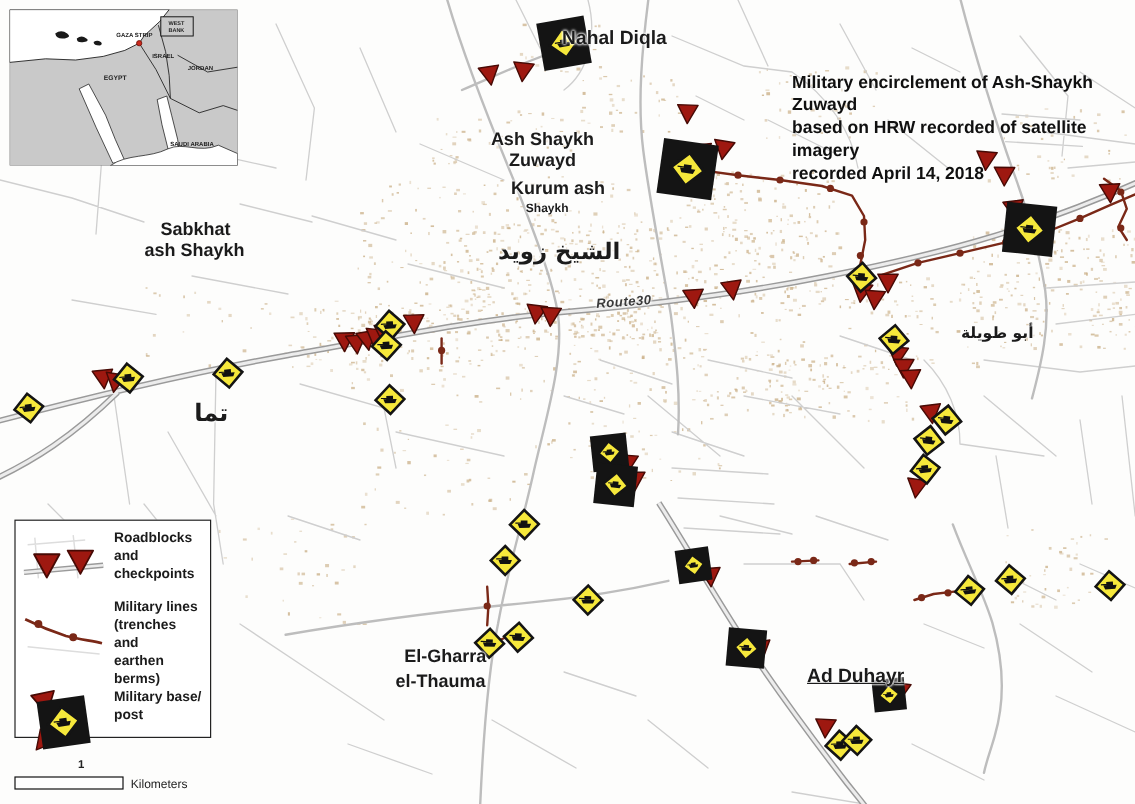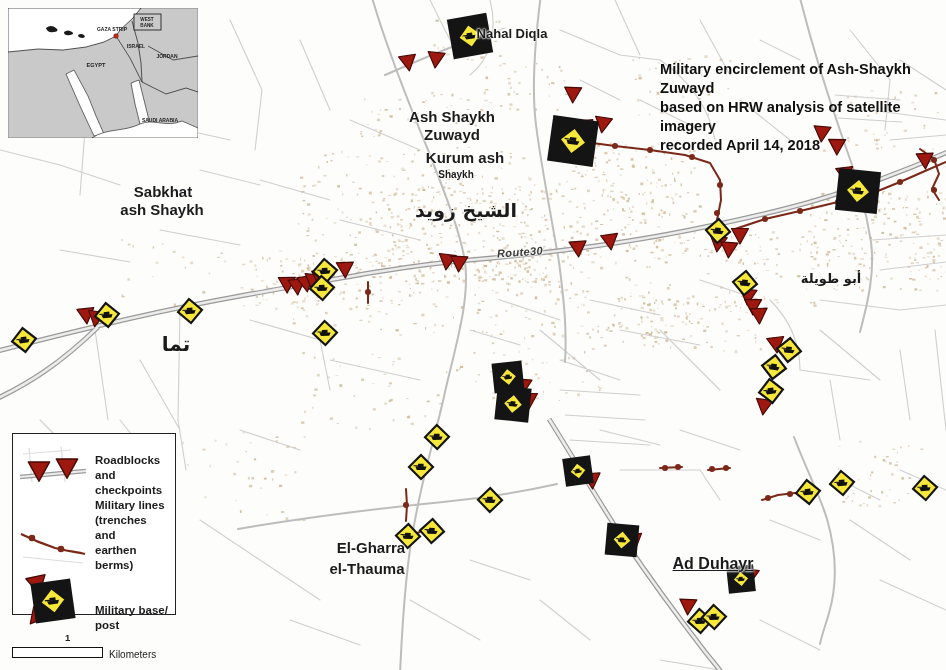--- a/index.html
+++ b/index.html
@@ -22,21 +22,21 @@
   }
   #inset{position:absolute;left:8px;top:8px;width:190px;height:130px}
   #inset svg{display:block}
   #inset text{font-family:"Liberation Sans",sans-serif}
   #legend{
     position:absolute;left:12px;top:433px;width:164px;height:182px;
     background:#fff;border:1.5px solid #222;box-sizing:border-box;
     display:flex;flex-direction:column;justify-content:space-between;
     padding:8px 6px 10px 4px;
   }
-  .leg-row{display:flex;align-items:flex-end;gap:6px}
+  .leg-row{display:flex;align-items:flex-start;gap:6px}
   .leg-sym{width:72px;flex:0 0 72px}
   .leg-text{font-size:11.5px;font-weight:bold;line-height:15px;color:#1b1b1b}
   .leg-text span{display:block}
   #scalebar{position:absolute;left:12px;top:632px;width:200px;height:34px}
   #scalebar .num{position:absolute;left:53px;top:0;font-size:9.5px;font-weight:bold;color:#222}
   #scalebar .bar{position:absolute;left:0;top:15px;width:91px;height:11px;background:#fff;border:1.6px solid #111;box-sizing:border-box}
   #scalebar .unit{position:absolute;left:97px;top:17px;font-size:10px;color:#222}
 </style>
 </head>
 <body>
@@ -2068,39 +2068,39 @@
         <g transform="translate(714,617) rotate(-2)">
           <polygon points="0,-12 12,0 0,12 -12,0" fill="#f6e83b" stroke="#141414" stroke-width="2.16" stroke-linejoin="miter"></polygon>
           <g transform="scale(1)">
             <path d="M -7.5,-1.7 L -2.5,-1.7 L -2.5,-0.7 L -7.5,-0.7 Z M -3,-3.2 L 2.6,-3.2 L 2.6,-0.4 L -3,-0.4 Z M -5.6,-0.4 L 5.6,-0.4 L 4.2,2.9 L -4.2,2.9 Z" fill="#111"></path>
           </g>
         </g>
       </g>
   </svg>
 
   <div id="label-layer">
-      <div class="plabel" style="left: 512px; top: 33px; font-size: 13px;">Nahal Diqla</div>
+      <div class="plabel" style="left: 512px; top: 33px; font-size: 16px;">Nahal Diqla</div>
       <div class="plabel" style="left: 452px; top: 116px; font-size: 15px;">Ash Shaykh</div>
       <div class="plabel" style="left: 452px; top: 134px; font-size: 15px;">Zuwayd</div>
       <div class="plabel" style="left: 465px; top: 157px; font-size: 15px;">Kurum ash</div>
       <div class="plabel" style="left: 456px; top: 174px; font-size: 10px;">Shaykh</div>
       <div class="plabel ar" style="left: 466px; top: 210px; font-size: 19px;">الشيخ زويد</div>
       <div class="plabel" style="left: 163px; top: 191px; font-size: 15px;">Sabkhat</div>
       <div class="plabel" style="left: 162px; top: 209px; font-size: 15px;">ash Shaykh</div>
       <div class="plabel ar" style="left: 176px; top: 344px; font-size: 20px;">تما</div>
       <div class="plabel ar" style="left: 831px; top: 278px; font-size: 13px;">أبو طويلة</div>
       <div class="plabel it" style="left: 520px; top: 252px; font-size: 11px; transform: translate(-50%, -50%) rotate(-4deg);">Route30</div>
       <div class="plabel" style="left: 371px; top: 547px; font-size: 15px;">El-Gharra</div>
       <div class="plabel" style="left: 367px; top: 568px; font-size: 15px;">el-Thauma</div>
       <div class="plabel" style="left: 713px; top: 564px; font-size: 16px; text-decoration: underline;">Ad Duhayr</div>
     </div>
 
   <div id="title">
     <div>Military encirclement of Ash-Shaykh Zuwayd</div>
-    <div>based on HRW analysis of satellite imagery</div>
+    <div>based on HRW recorded of satellite imagery</div>
     <div>recorded April 14, 2018</div>
   </div>
 
   <div id="inset">
     <svg width="190" height="130" viewBox="0 0 190 130">
       <rect x="0" y="0" width="190" height="130" fill="#c9c9c9" stroke="#777" stroke-width="0.8"></rect>
 
       <path d="M 0,0 L 133,0 L 125,10 L 112,22 L 108,28 L 96,34 L 78,39 L 55,42 L 30,41 L 0,44 Z" fill="#ffffff" stroke="#111" stroke-width="0.7"></path>
 
       <path d="M 38,20 q 5,-4 10,0 q 4,3 -2,4 q -7,1 -8,-4 Z M 56,24 q 4,-3 8,0 q 3,2 -2,3 q -6,1 -6,-3 Z M 70,27 q 3,-2 6,0 q 2,2 -1,3 q -5,0 -5,-3 Z" fill="#1a1a1a"></path>

